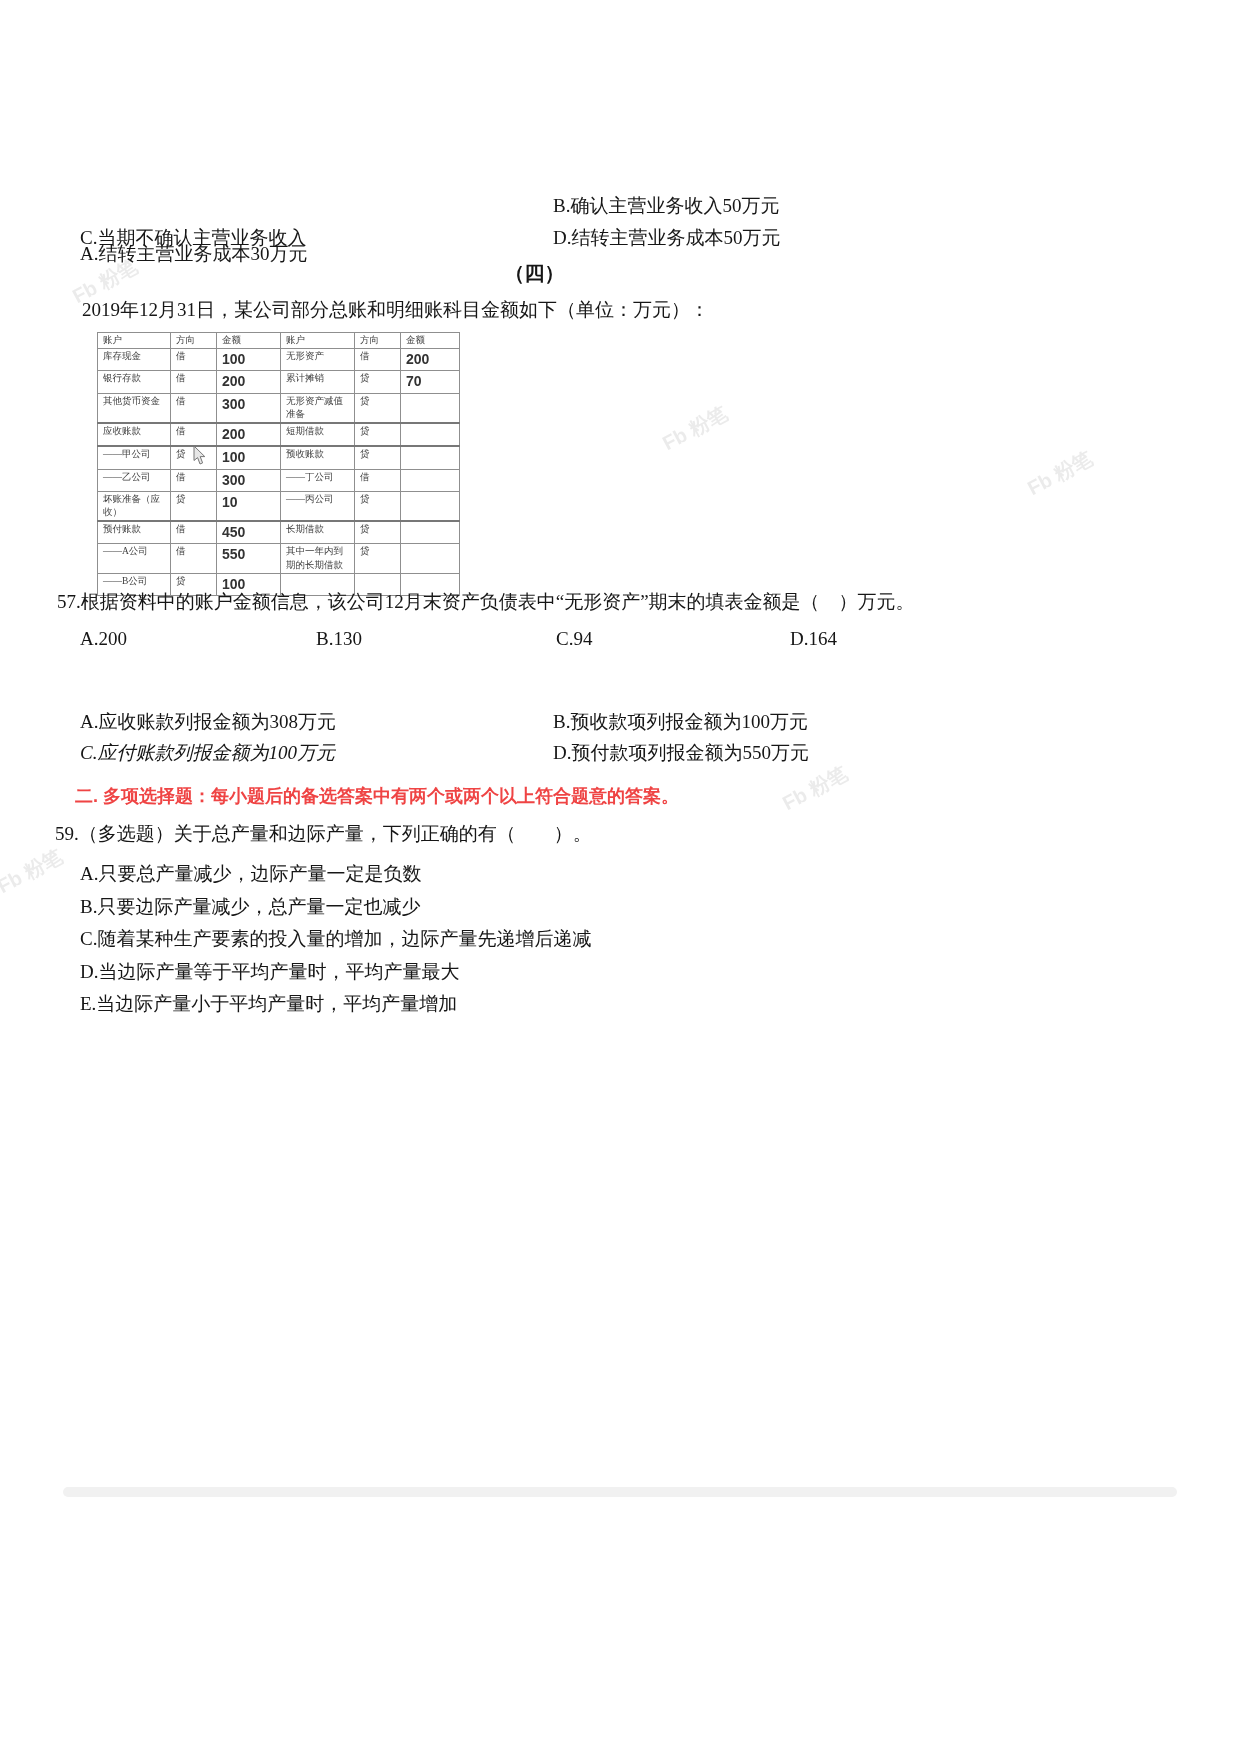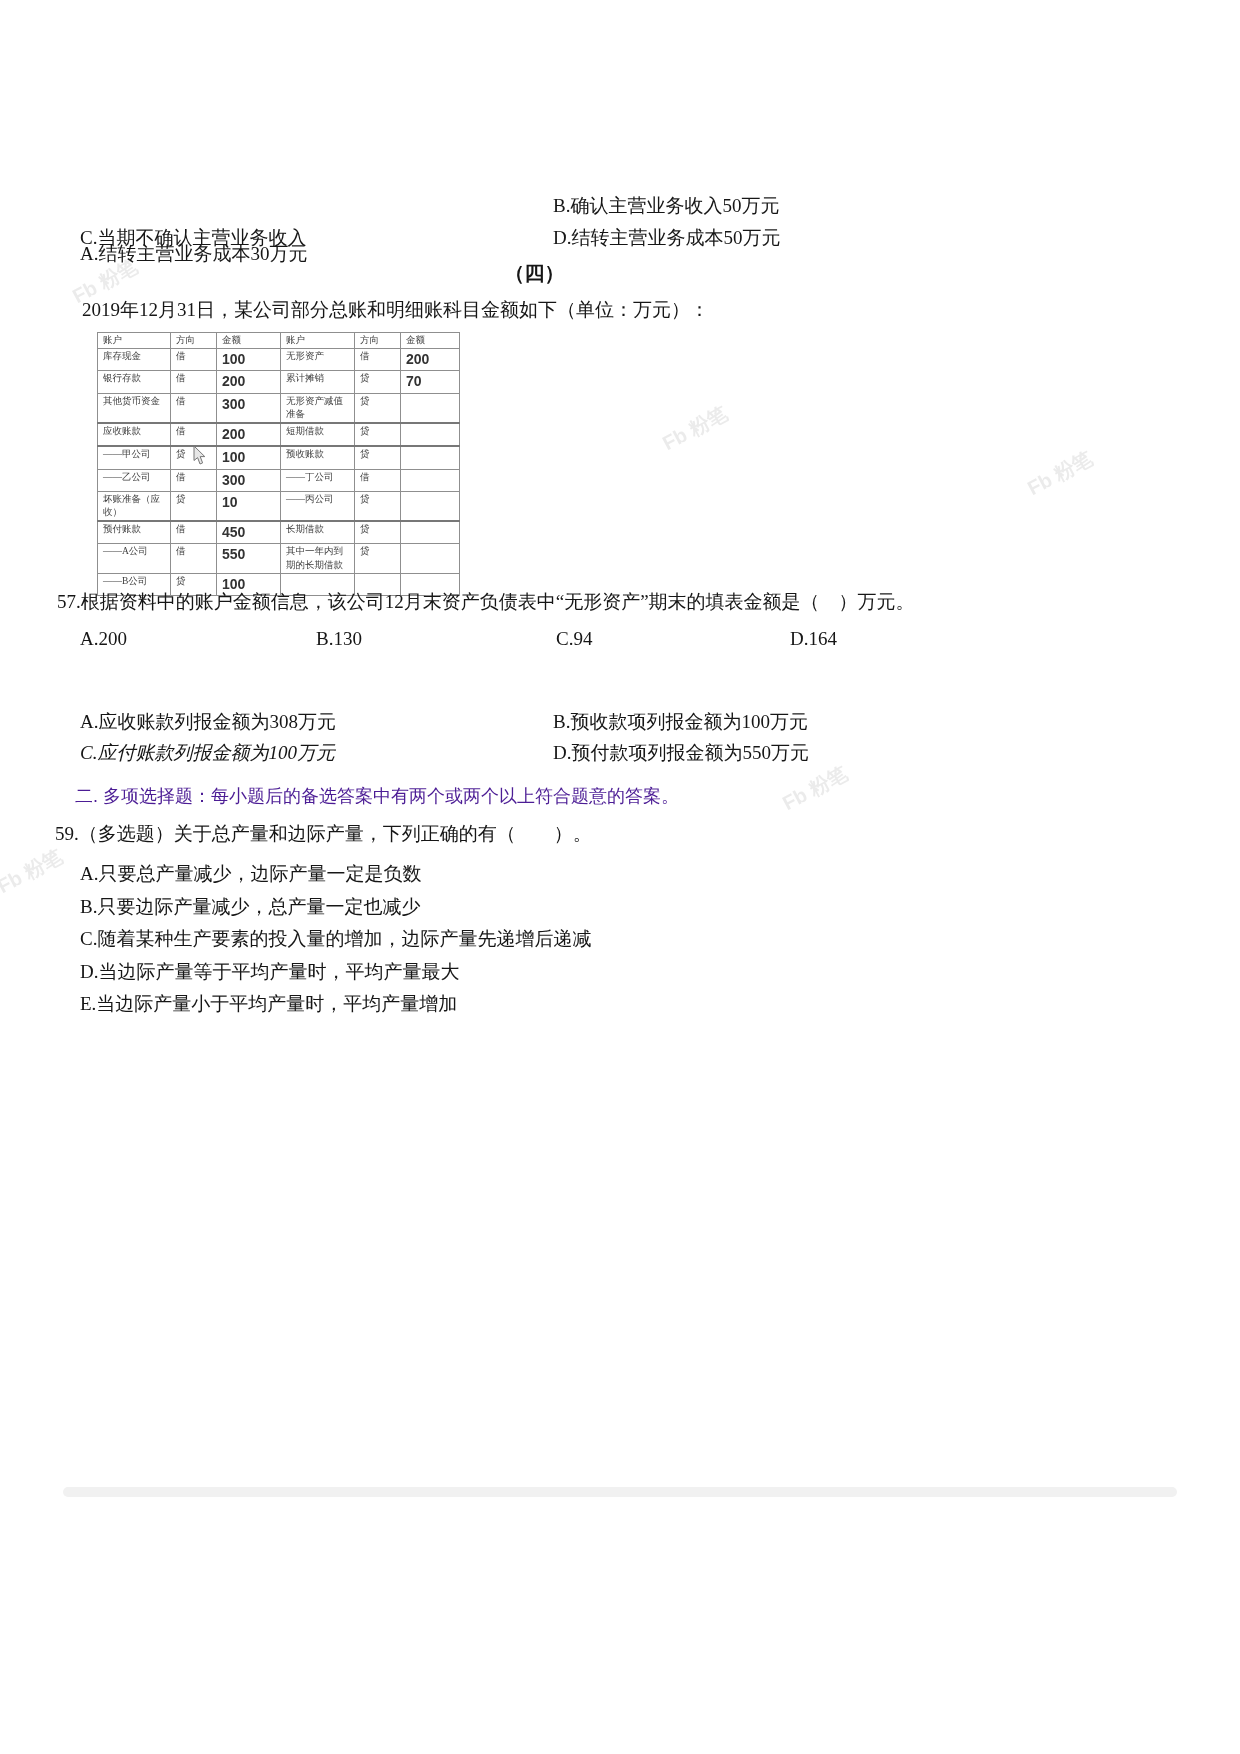--- a/index.html
+++ b/index.html
@@ -2,21 +2,21 @@
 <html><head>
 <meta charset="utf-8">
 <style>
   html,body{margin:0;padding:0;background:#fff;}
   #page{position:relative;width:1240px;height:1754px;background:#ffffff;overflow:hidden;
         font-family:"Liberation Serif","DejaVu Serif",serif;color:#161616;}
   .txt{position:absolute;white-space:nowrap;font-size:19px;line-height:24px;}
   .center-line{position:absolute;left:57px;width:955px;text-align:center;font-weight:bold;
         font-size:20px;white-space:nowrap;}
   .heading{position:absolute;white-space:nowrap;font-family:"Liberation Sans","DejaVu Sans",sans-serif;
-        font-weight:normal;font-size:18px;color:#4c1d95;}
+        font-weight:bold;font-size:18px;color:#ef4444;}
   
   #acct-table{position:absolute;left:97px;top:332px;width:362px;border-collapse:collapse;
         font-size:9.5px;line-height:1.38;color:#3d3d3d;table-layout:fixed;}
   #acct-table th,#acct-table td{border:1px solid #8f8f8f;padding:1px 4px 1px 5px;
         text-align:left;vertical-align:top;font-weight:normal;overflow:hidden;}
   #acct-table tr.thick th,#acct-table tr.thick td{border-top-width:2px;border-top-color:#777;}
   #acct-table td.num{font-weight:bold;color:#333;font-family:"Liberation Sans","DejaVu Sans",sans-serif;font-size:14px;}
   
   .wm{position:absolute;transform:rotate(-28deg);font-family:"Liberation Sans","DejaVu Sans",sans-serif;
       font-weight:bold;font-size:20px;color:rgba(130,130,130,0.16);white-space:nowrap;pointer-events:none;}

